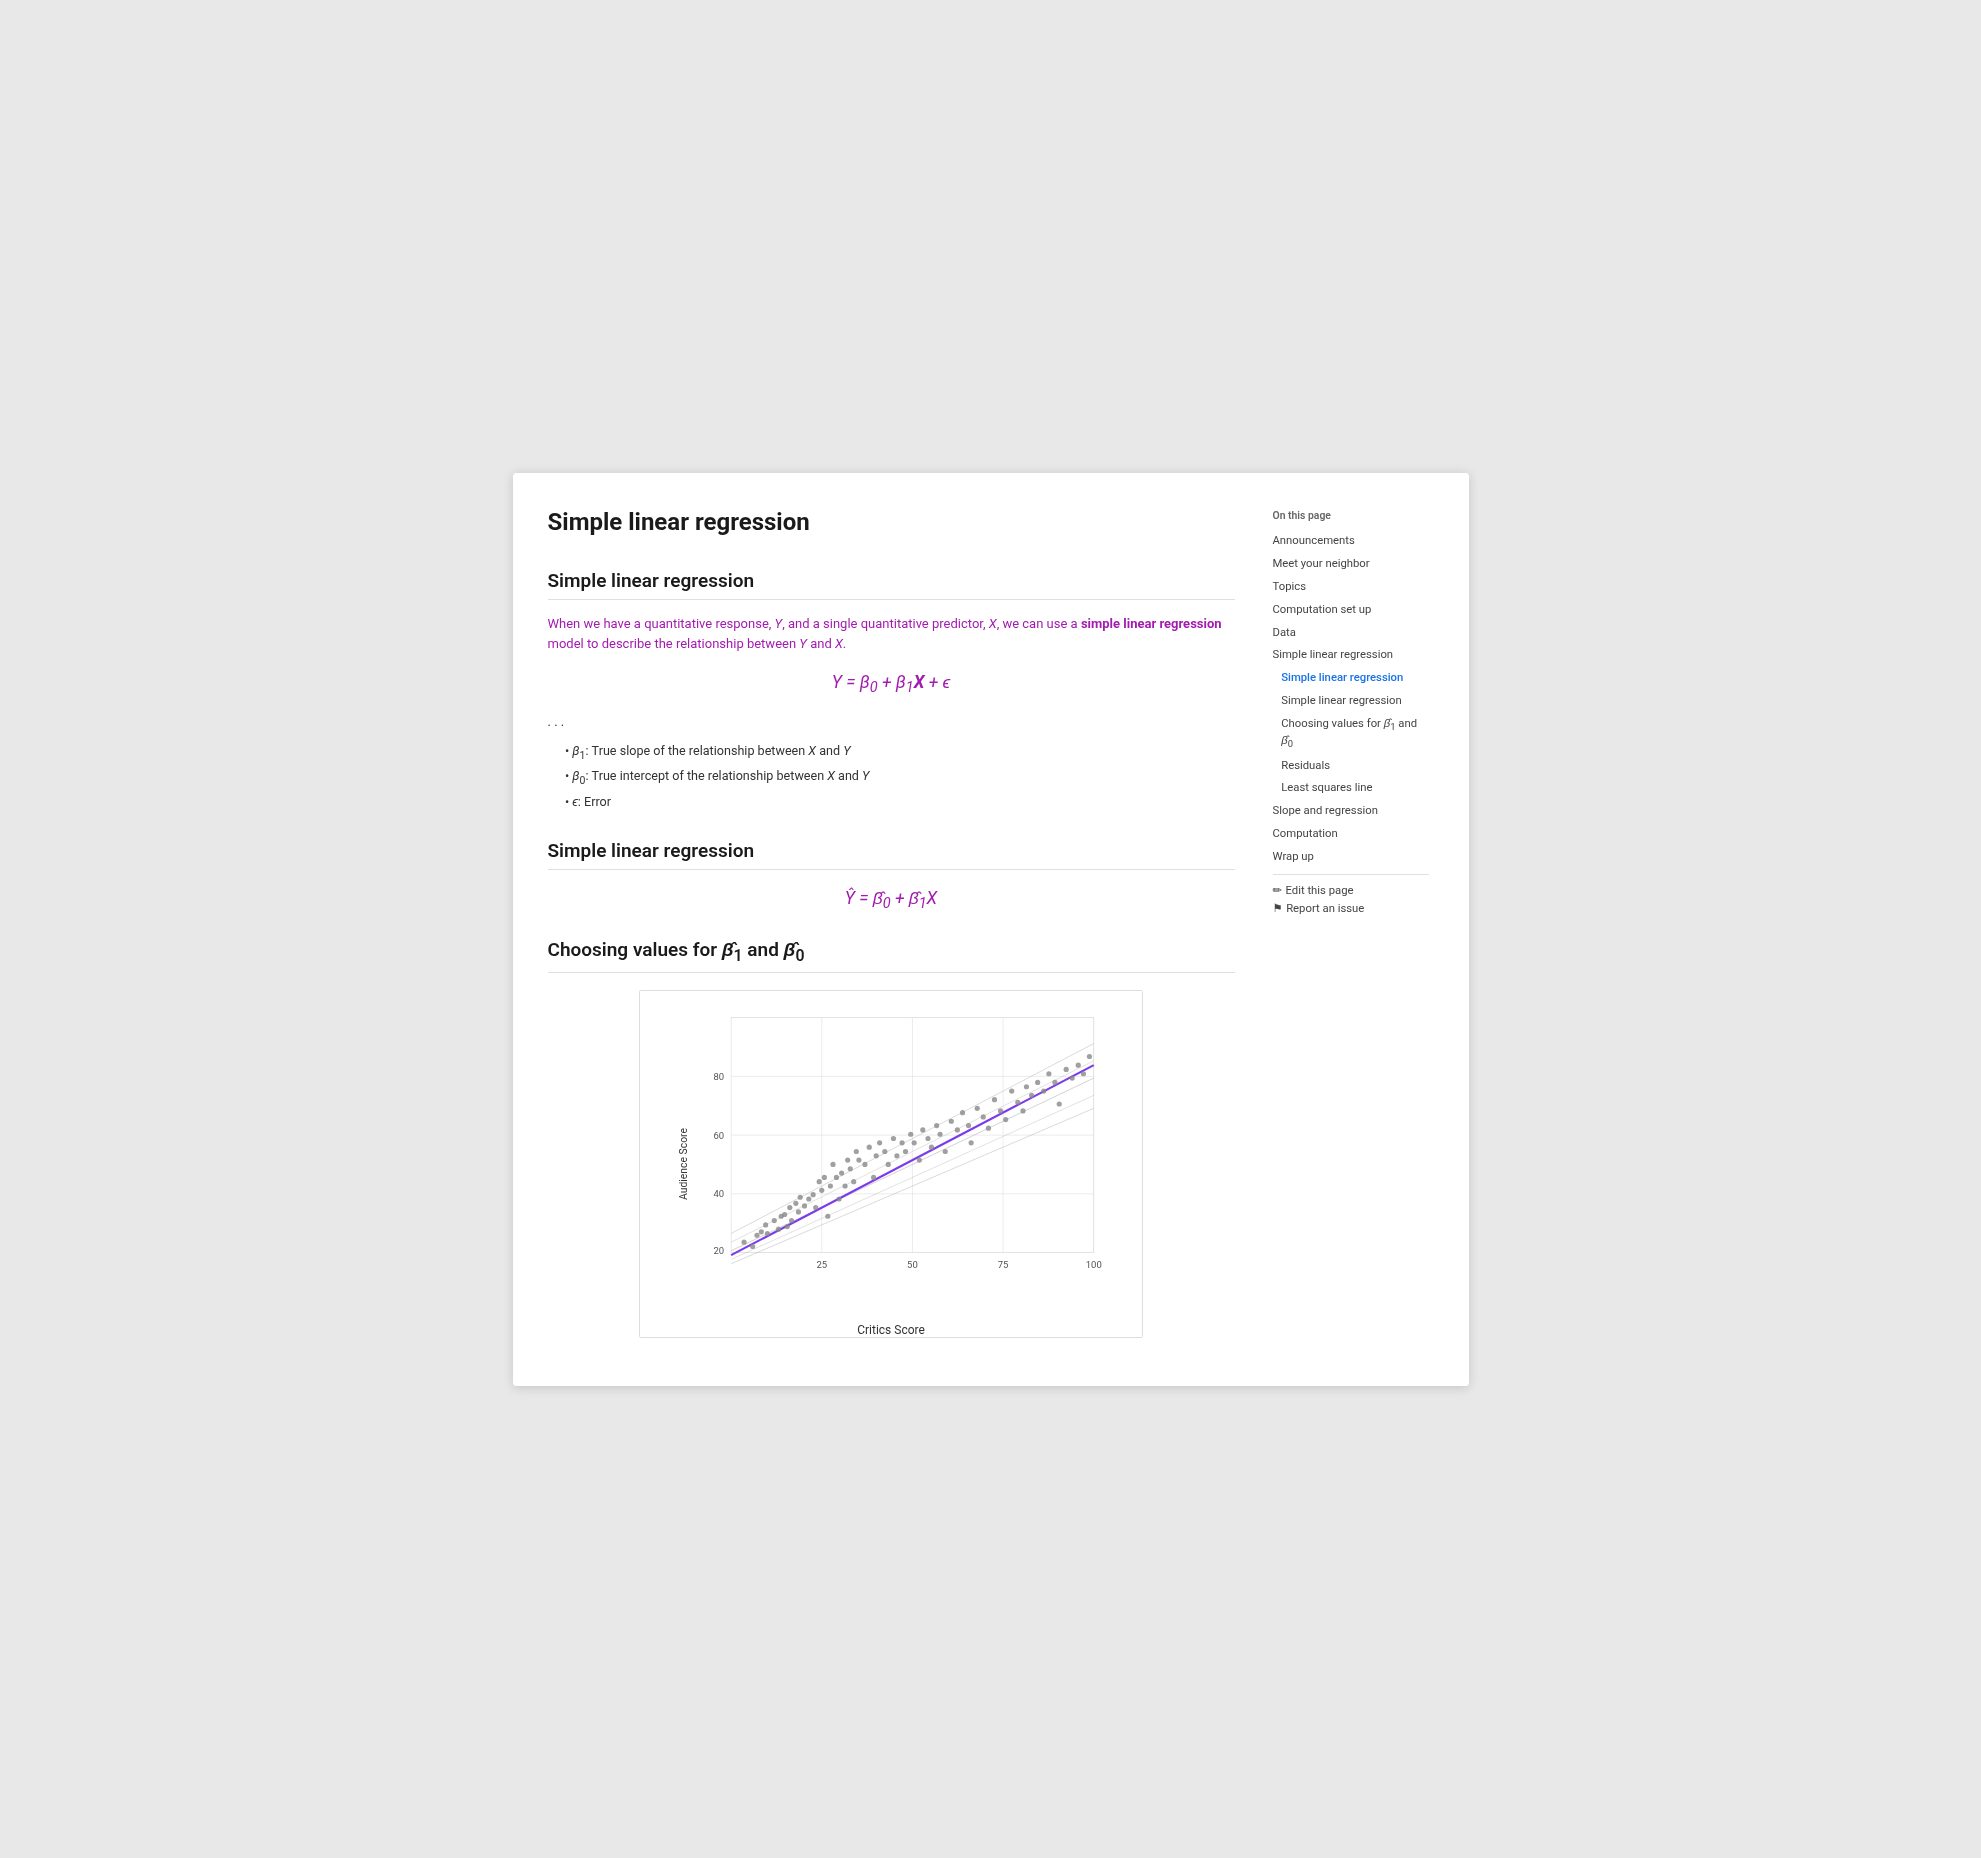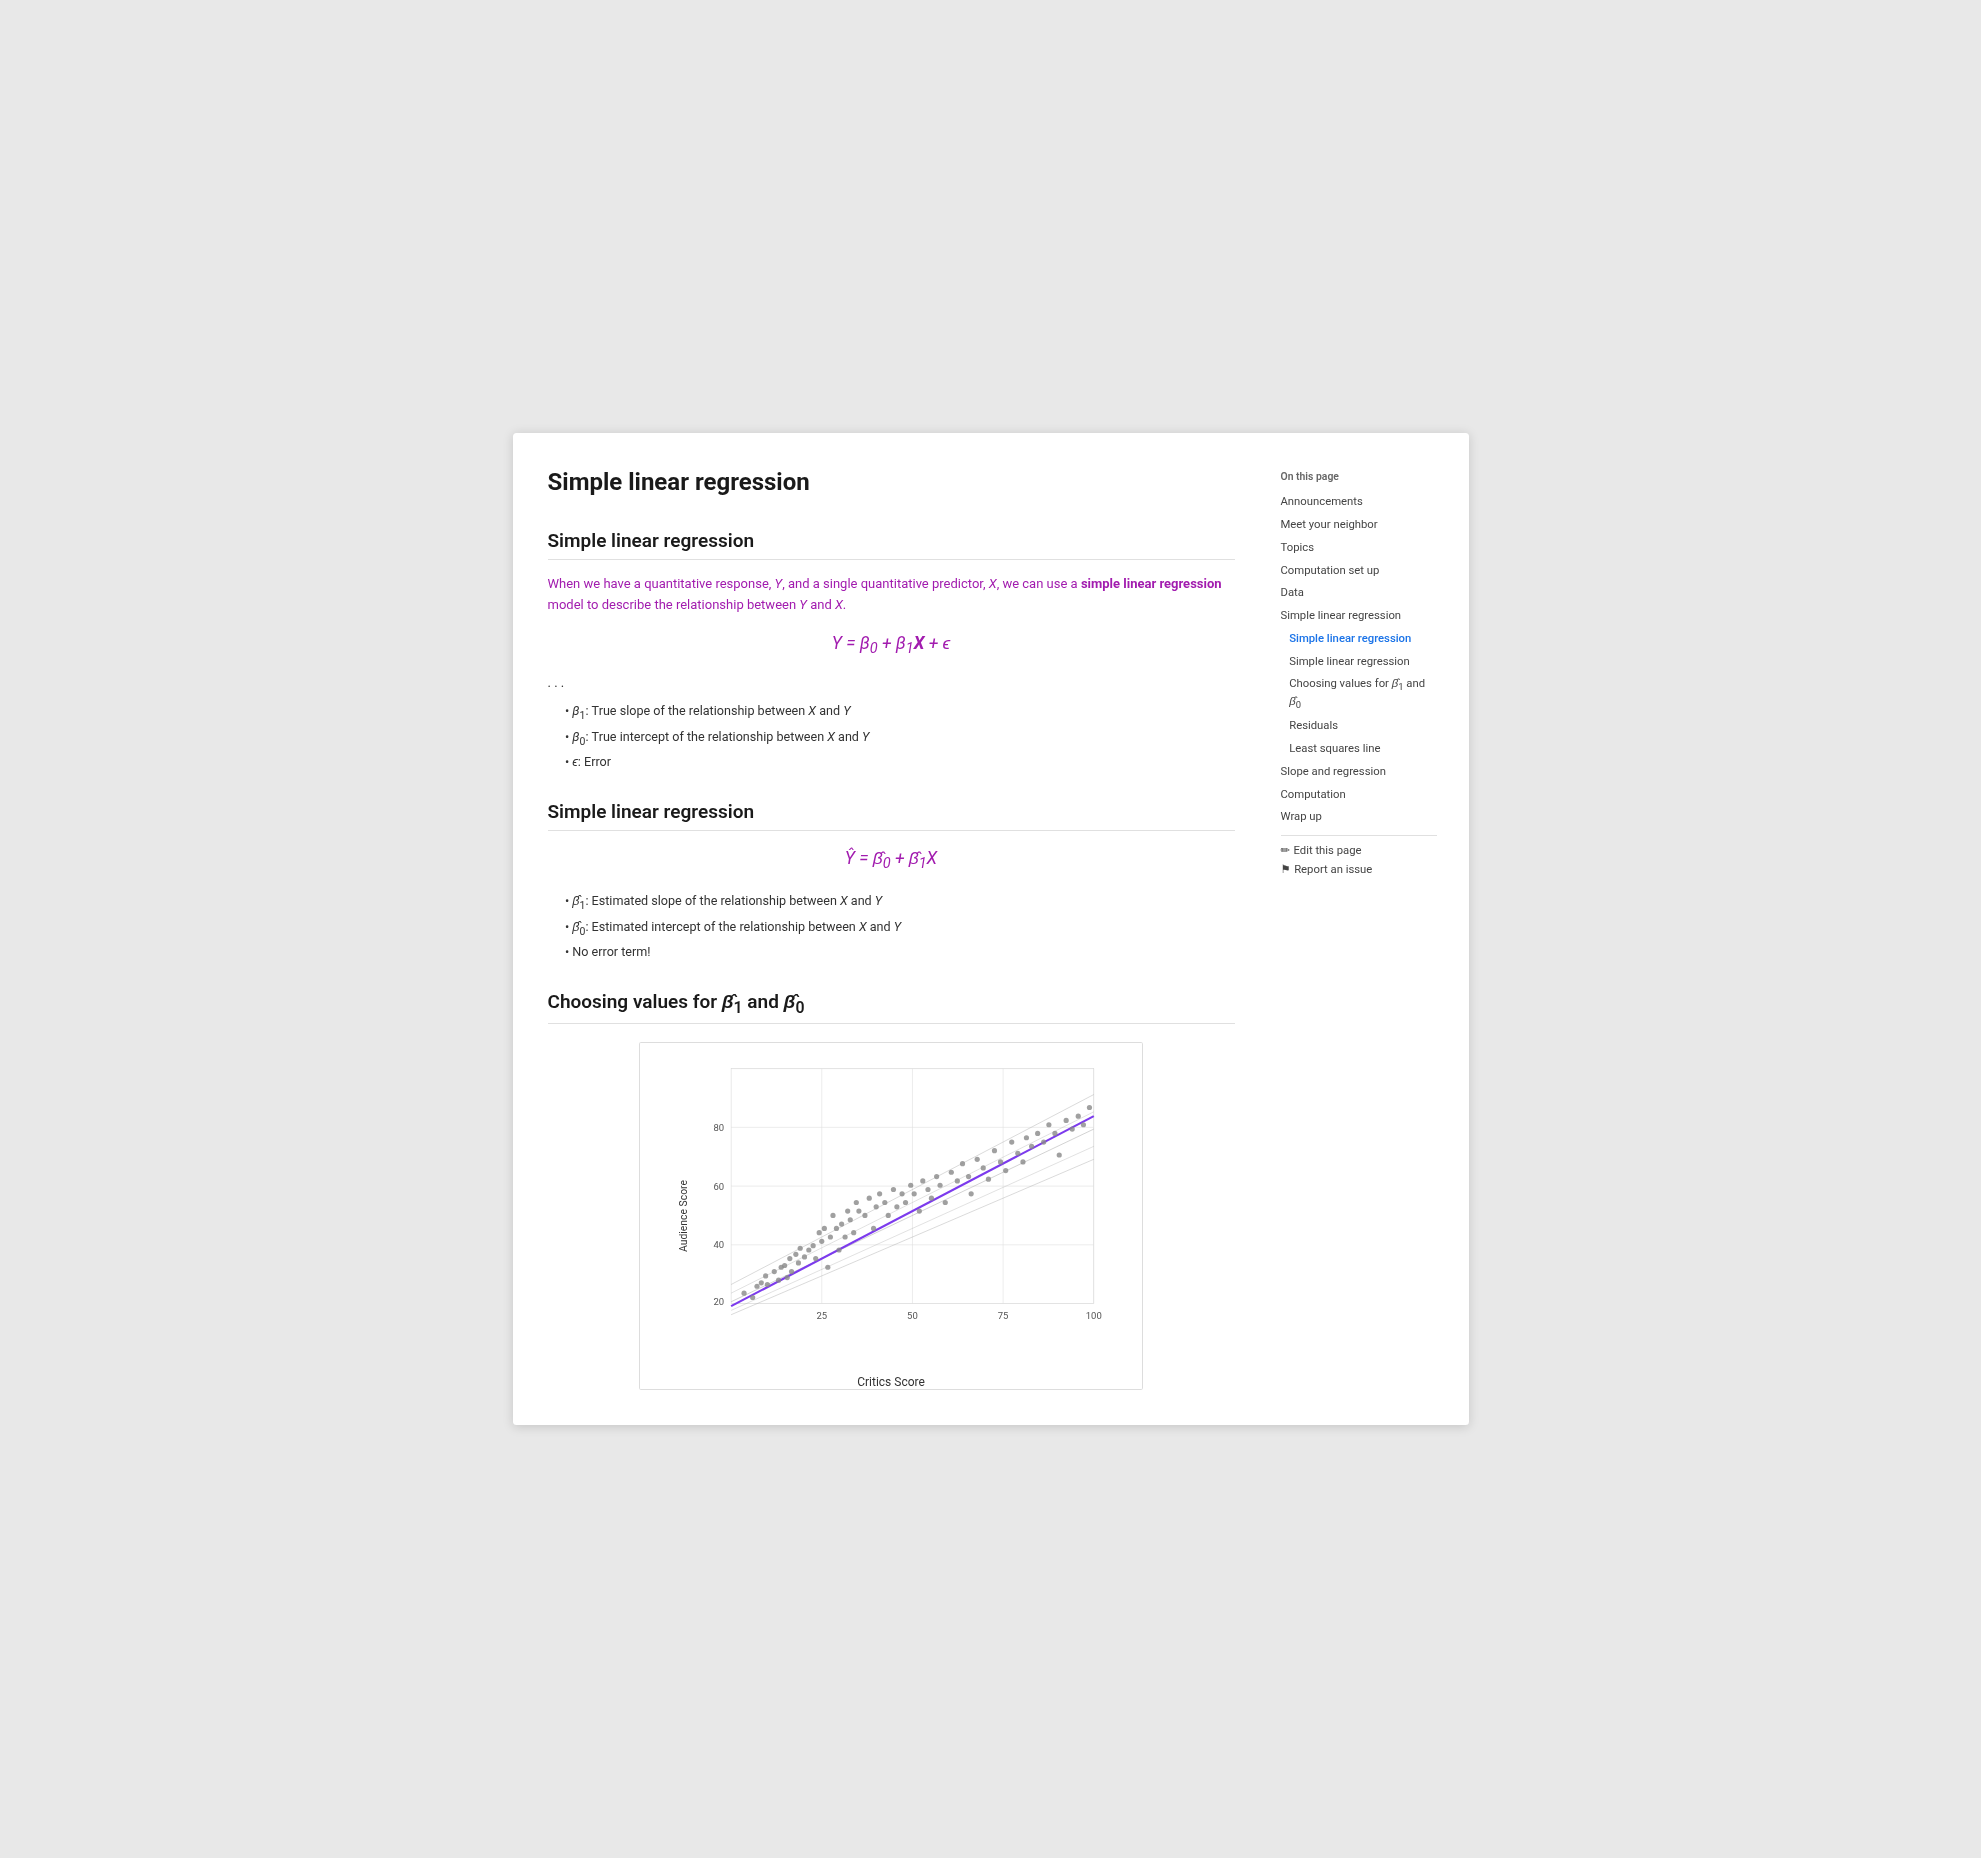--- a/index.html
+++ b/index.html
@@ -118,21 +118,20 @@
       bottom: 0;
       left: 50%;
       transform: translateX(-50%);
       font-size: 12px;
       color: #333;
     }
     .sidebar {
       width: 156px;
       flex-shrink: 0;
       padding-top: 1.7px;
-      margin-left: 8px;
     }
     .sidebar-title {
       font-size: 10.4px;
       font-weight: 600;
       color: #666;
       margin-bottom: 10.4px;
       text-transform: none;
     }
     .sidebar-item {
       font-size: 11.3px;
@@ -187,25 +186,20 @@
     <ul class="bullet-list">
       <li><em>β</em><sub>1</sub>: True slope of the relationship between <em>X</em> and <em>Y</em></li>
       <li><em>β</em><sub>0</sub>: True intercept of the relationship between <em>X</em> and <em>Y</em></li>
       <li><em>ϵ</em>: Error</li>
     </ul>
 
     <h2 class="sub-section-heading">Simple linear regression</h2>
     <div class="formula-block">
       <em>Ŷ</em> = <em>β̂</em><sub>0</sub> + <em>β̂</em><sub>1</sub><em>X</em>
     </div>
-    <ul class="bullet-list">
-      <li><em>β̂</em><sub>1</sub>: Estimated slope of the relationship between <em>X</em> and <em>Y</em></li>
-      <li><em>β̂</em><sub>0</sub>: Estimated intercept of the relationship between <em>X</em> and <em>Y</em></li>
-      <li>No error term!</li>
-    </ul>
 
     <div class="chart-section">
       <h2 class="chart-heading">Choosing values for <em>β̂</em><sub>1</sub> and <em>β̂</em><sub>0</sub></h2>
       <div class="chart-wrapper">
         <span class="chart-y-label">Audience Score</span>
         <span class="chart-x-label">Critics Score</span>
         <svg class="chart-svg" viewBox="0 0 500 340" xmlns="http://www.w3.org/2000/svg">
 
           <defs>
             <pattern id="grid" width="100" height="68" patternUnits="userSpaceOnUse">

